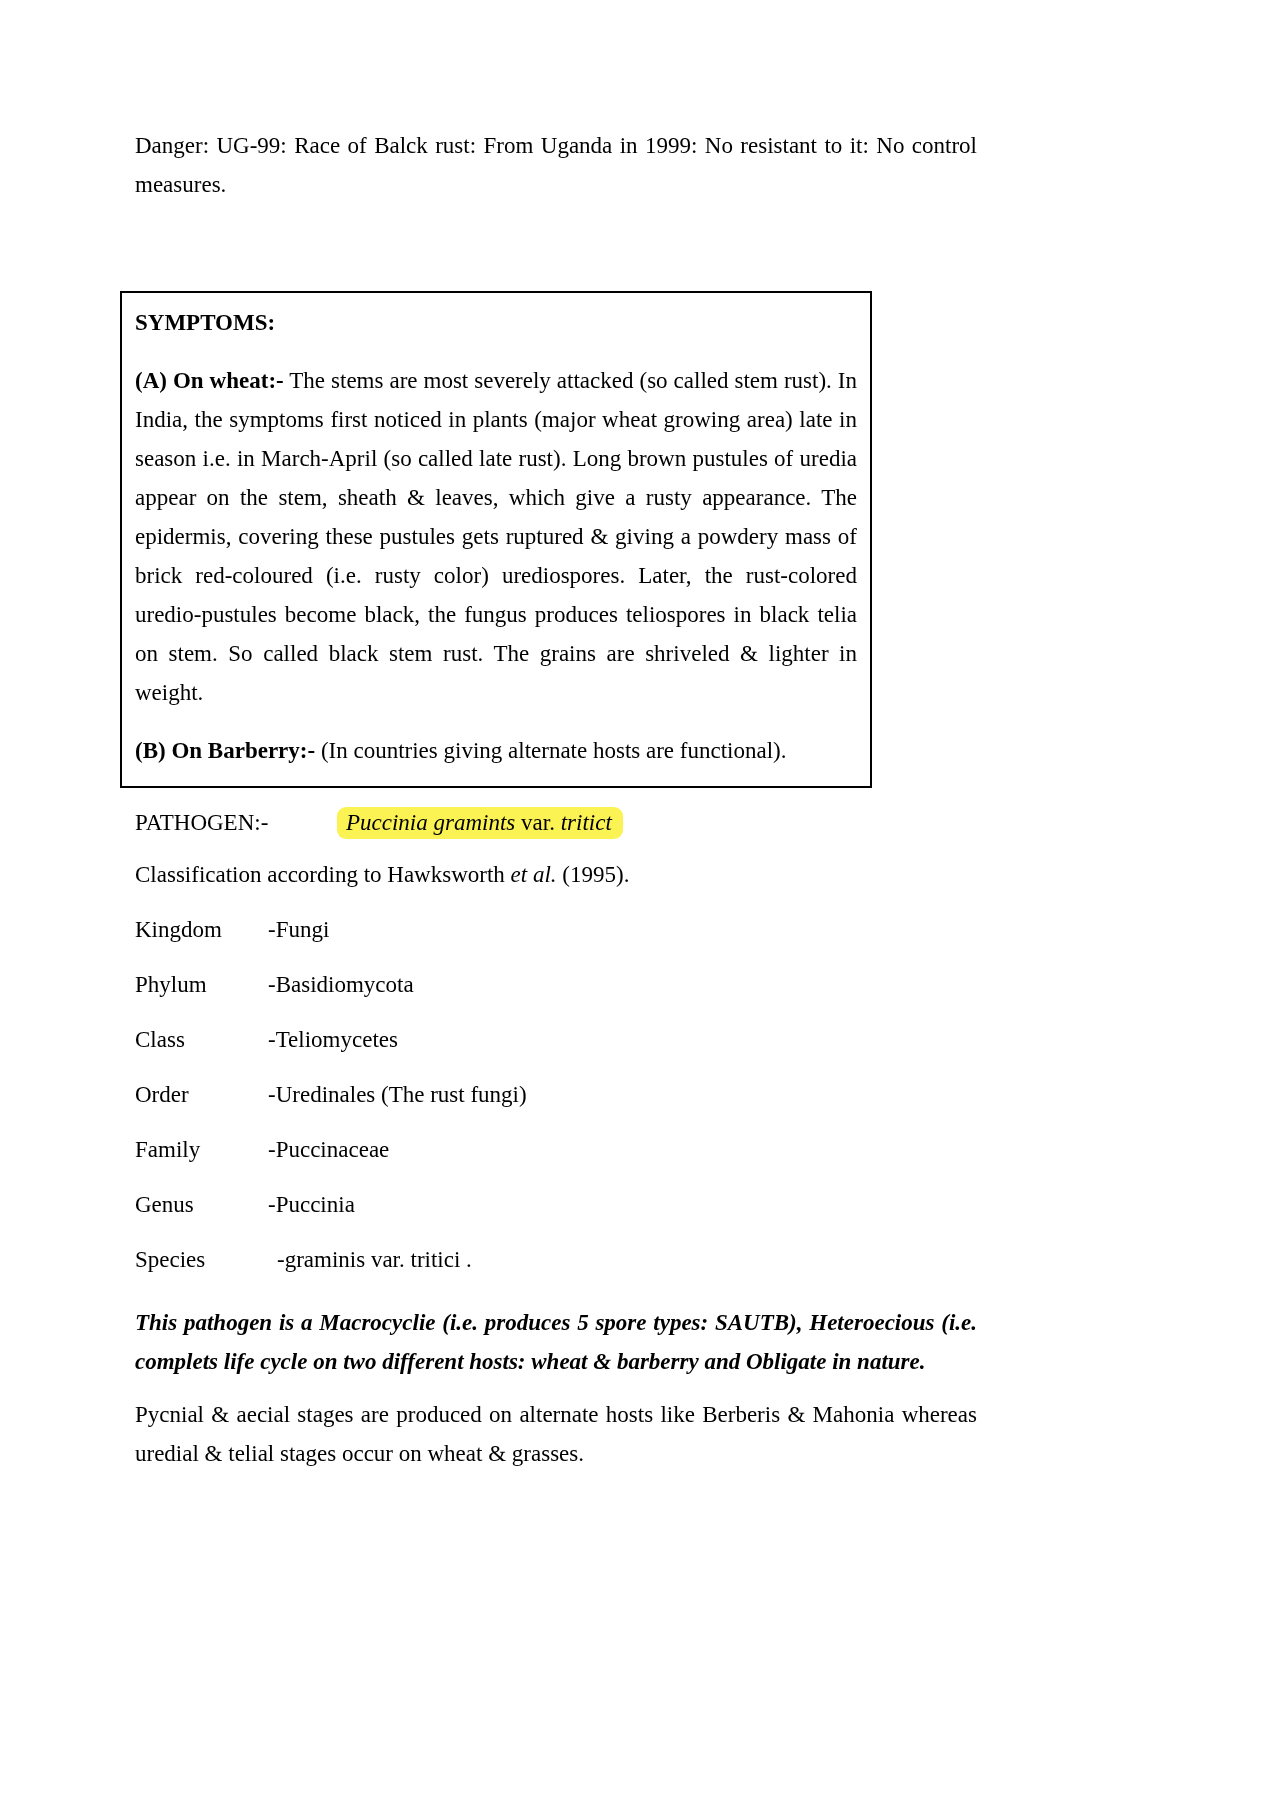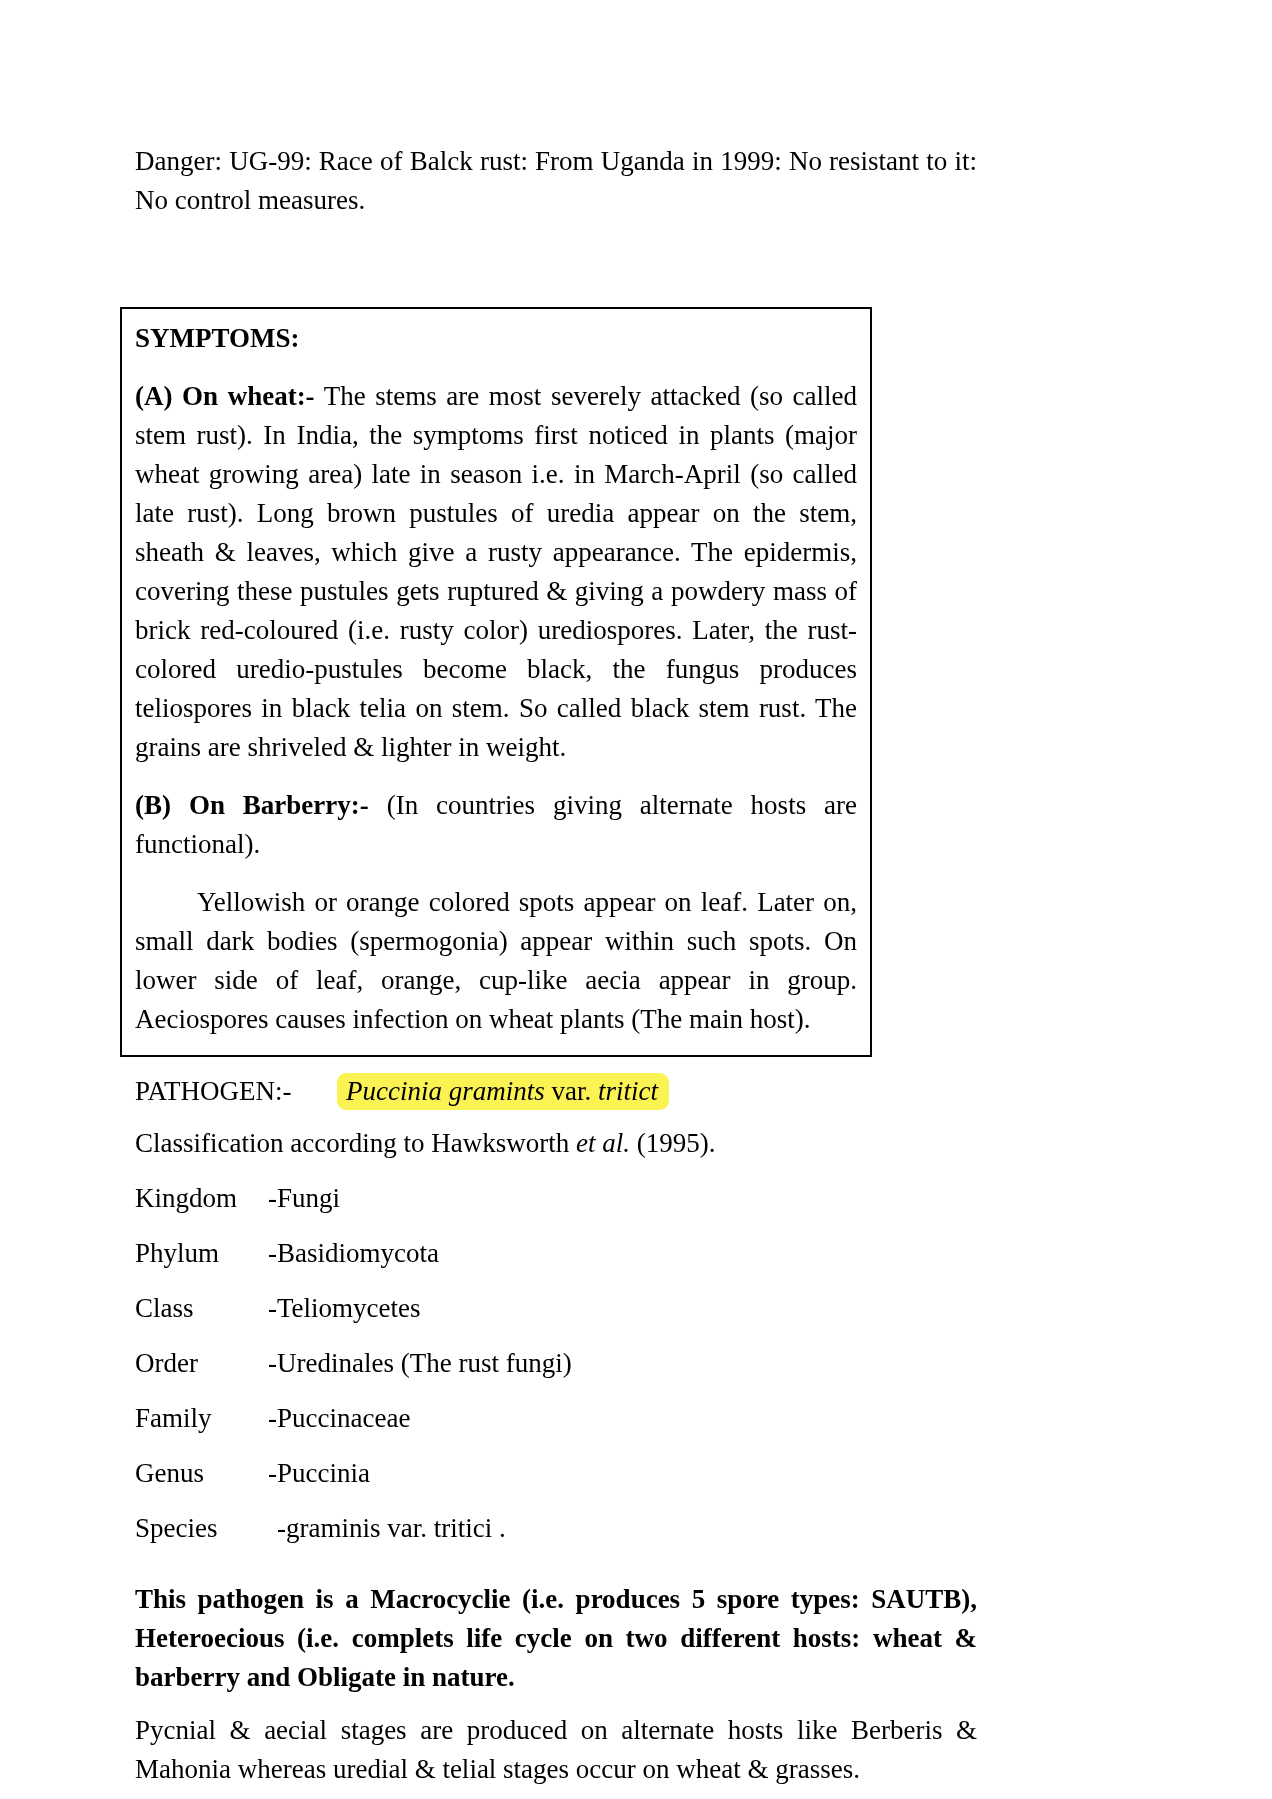--- a/index.html
+++ b/index.html
@@ -9,23 +9,23 @@
     height: 1799px;
     margin: 0 auto;
     background: #ffffff;
     font-family: "Liberation Serif", "DejaVu Serif", serif;
     color: #000000;
     overflow: hidden;
   }
   .content {
     position: absolute;
     left: 135px;
-    top: 142px;
+    top: 126px;
     width: 842px;
-    font-size: 27px;
+    font-size: 23px;
     line-height: 39px;
   }
   p { margin: 0; }
   .para { text-align: justify; }
   .lead-bold { font-weight: bold; }
 
   .symptoms-box {
     box-sizing: border-box;
     border: 2px solid #000000;
     width: 752px;
@@ -46,39 +46,38 @@
   }
   .italic { font-style: italic; }
 
   .classification-heading { margin-top: 13px; }
 
   .class-list { margin-top: 0; }
   .class-row { margin-top: 16px; }
   .class-rank { display: inline-block; width: 133px; }
   .class-row.species-row .class-value { padding-left: 9px; }
 
-  .macro-para { font-weight: bold; margin-top: 32px; text-align: justify; }
+  .macro-para { font-weight: bold; margin-top: 24px; text-align: justify; font-style: italic; }
   .stages-para { margin-top: 14px; text-align: justify; }
 </style>
 </head>
 <body>
 
 <div class="page">
   <div class="content">
 
     <p class="para">Danger: UG-99: Race of Balck rust: From Uganda in 1999: No resistant to it: No control measures.</p>
 
     <div class="symptoms-box">
       <p class="box-title">SYMPTOMS:</p>
 
       <p class="para"><span class="lead-bold">(A) On wheat:-</span><span> The stems are most severely attacked (so called stem rust). In India, the symptoms first noticed in plants (major wheat growing area) late in season i.e. in March-April (so called late rust). Long brown pustules of uredia appear on the stem, sheath &amp; leaves, which give a rusty appearance. The epidermis, covering these pustules gets ruptured &amp; giving a powdery mass of brick red-coloured (i.e. rusty color) urediospores. Later, the rust-colored uredio-pustules become black, the fungus produces teliospores in black telia on stem. So called black stem rust. The grains are shriveled &amp; lighter in weight.</span></p>
 
       <p class="para"><span class="lead-bold">(B) On Barberry:-</span><span> (In countries giving alternate hosts are functional).</span></p>
 
-      <p class="para indent-first">Yellowish or orange colored spots appear on leaf. Later on, small dark bodies (spermogonia) appear within such spots. On lower side of leaf, orange, cup-like aecia appear in group. Aeciospores causes infection on wheat plants (The main host).</p>
     </div>
 
     <p class="pathogen-line"><span class="pathogen-label">PATHOGEN:-</span><span class="pathogen-name" style="background: rgb(251, 243, 84);"><span class="italic">Puccinia gramints</span><span> var. </span><span class="italic">tritict</span></span></p>
 
     <p class="classification-heading"><span>Classification according to Hawksworth </span><span class="italic">et al.</span><span> (1995).</span></p>
 
     <div class="class-list">
       <p class="class-row"><span class="class-rank">Kingdom</span><span class="class-value">-Fungi</span></p>
       <p class="class-row"><span class="class-rank">Phylum</span><span class="class-value">-Basidiomycota</span></p>
       <p class="class-row"><span class="class-rank">Class</span><span class="class-value">-Teliomycetes</span></p>

